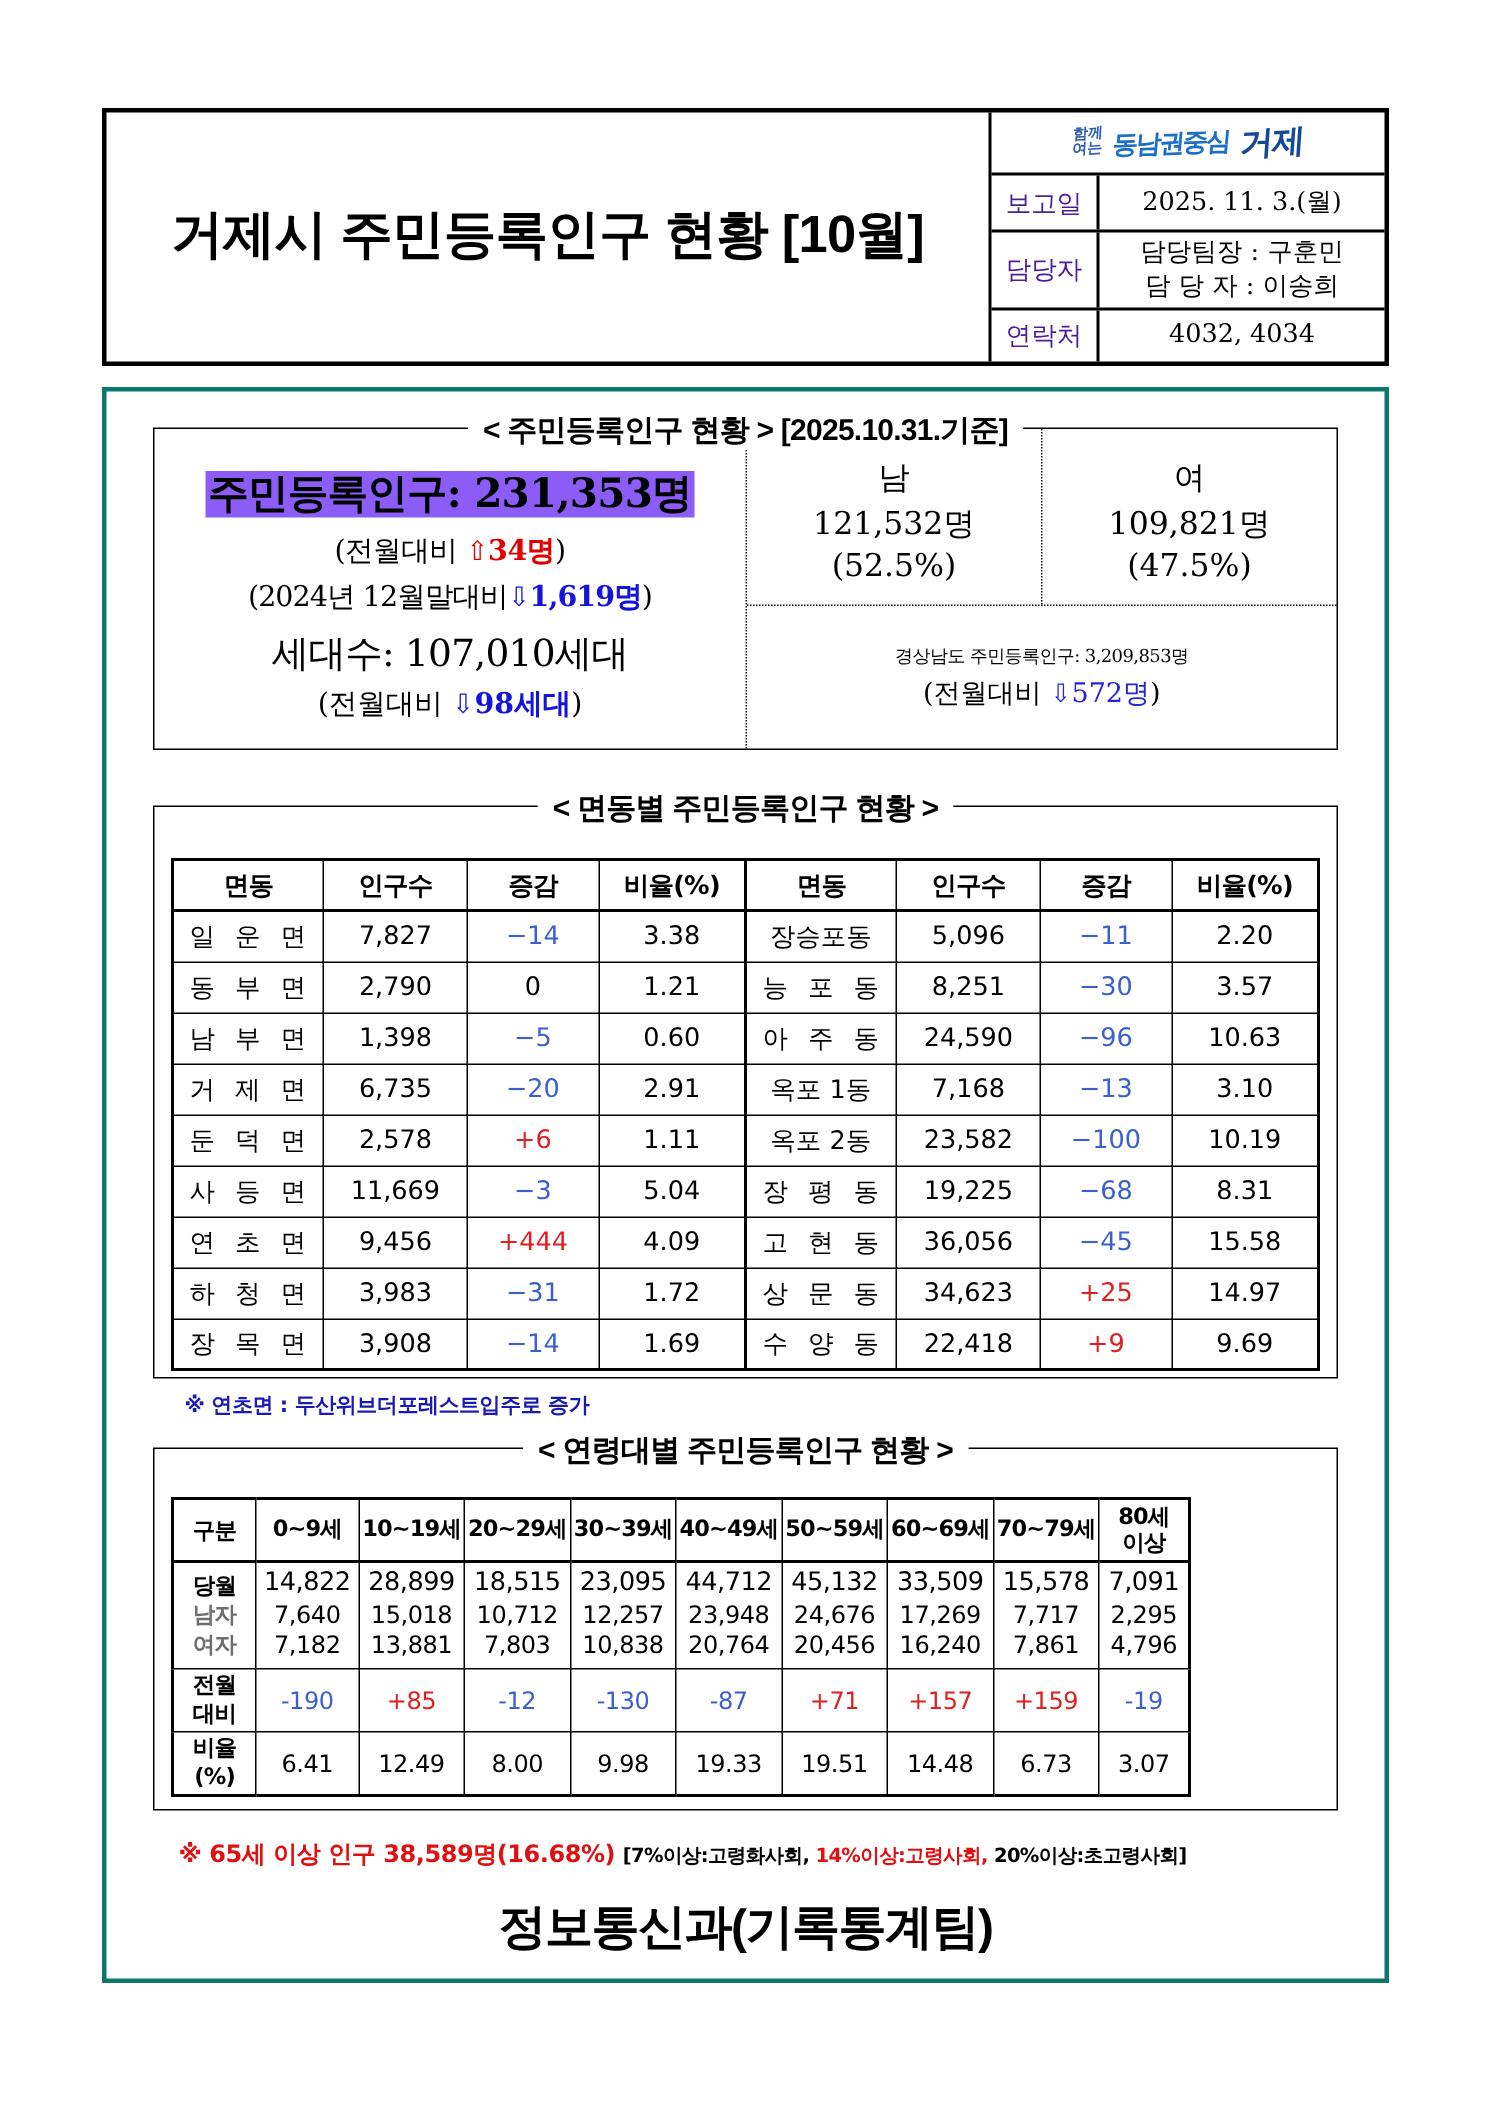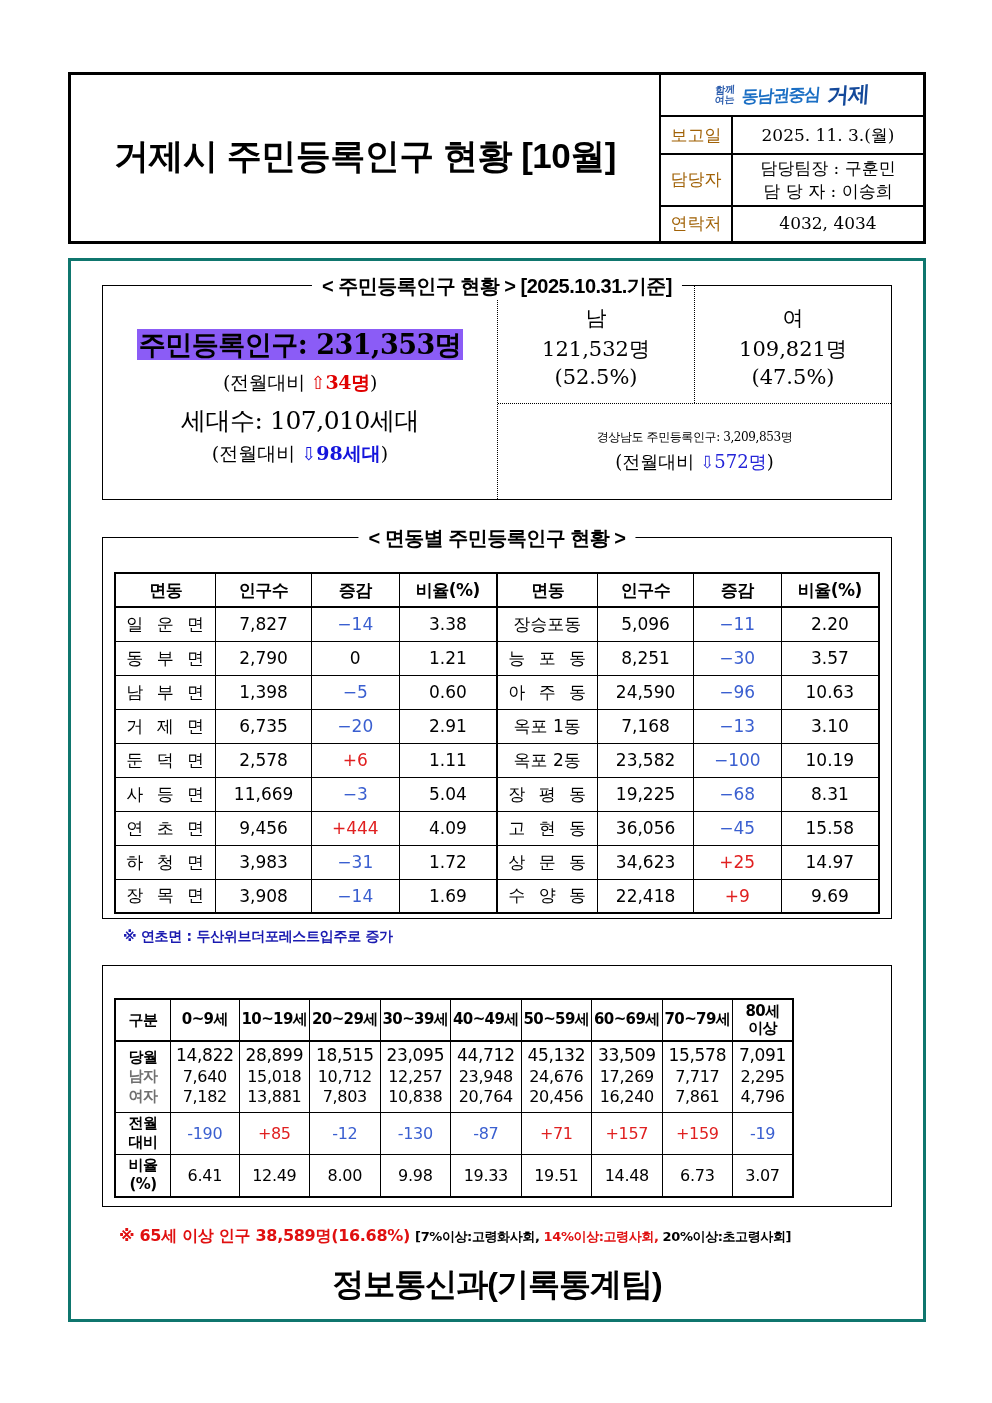--- a/index.html
+++ b/index.html
@@ -97,21 +97,21 @@
   .meta-row.r3 { height: 35px; }
   .meta-label {
     width: 72px;
     flex: 0 0 72px;
     border-right: 2px solid #000;
     display: flex;
     align-items: center;
     justify-content: center;
     font-size: 17px;
     font-family: "DejaVu Serif", "Liberation Serif", serif;
-    color: #a16207;
+    color: #4c1d95;
   }
   .meta-value {
     flex: 1 1 auto;
     display: flex;
     flex-direction: column;
     align-items: center;
     justify-content: center;
     font-size: 17px;
     font-family: "DejaVu Serif", "Liberation Serif", serif;
     color: #000;
@@ -395,20 +395,23 @@
     <div class="sec" id="sec-summary">
       <div class="sec-legend">&lt; 주민등록인구 현황 &gt; [2025.10.31.기준]</div>
       <div class="summary-inner">
         <div class="sum-left">
           <div>
             <span class="hl-pop"><span>주민등록인구:</span> <span>231,353명</span></span>
           </div>
           <div class="sum-sub">
             <span>(전월대비</span>
             <span class="up arrow">⇧</span><span class="up">34명</span><span>)</span>
+          </div>
+          <div class="sum-sub2">
+            <span>(2024년 12월말대비</span><span class="down arrow">⇩</span><span class="down">1,619명</span><span>)</span>
           </div>
           <div class="sum-house">
             <span>세대수:</span> <span>107,010세대</span>
           </div>
           <div class="sum-house-sub">
             <span>(전월대비</span>
             <span class="down arrow">⇩</span><span class="down">98세대</span><span>)</span>
           </div>
         </div>
         <div class="sum-right">
@@ -550,20 +553,21 @@
               <td>22,418</td>
               <td class="pos">+9</td>
               <td>9.69</td>
             </tr>
           </tbody>
       </table>
     </div>
     <div class="note-district">※ 연초면 : 두산위브더포레스트입주로 증가</div>
 
     <div class="sec" id="sec-age">
+      <div class="sec-legend">&lt; 연령대별 주민등록인구 현황 &gt;</div>
       <table class="grid" id="tbl-age">
         <colgroup>
           <col style="width:8.2%">
             <col style="width:10.1%">
             <col style="width:10.4%">
             <col style="width:10.4%">
           <col style="width:10.4%">
             <col style="width:10.4%">
             <col style="width:10.4%">
             <col style="width:10.4%">

